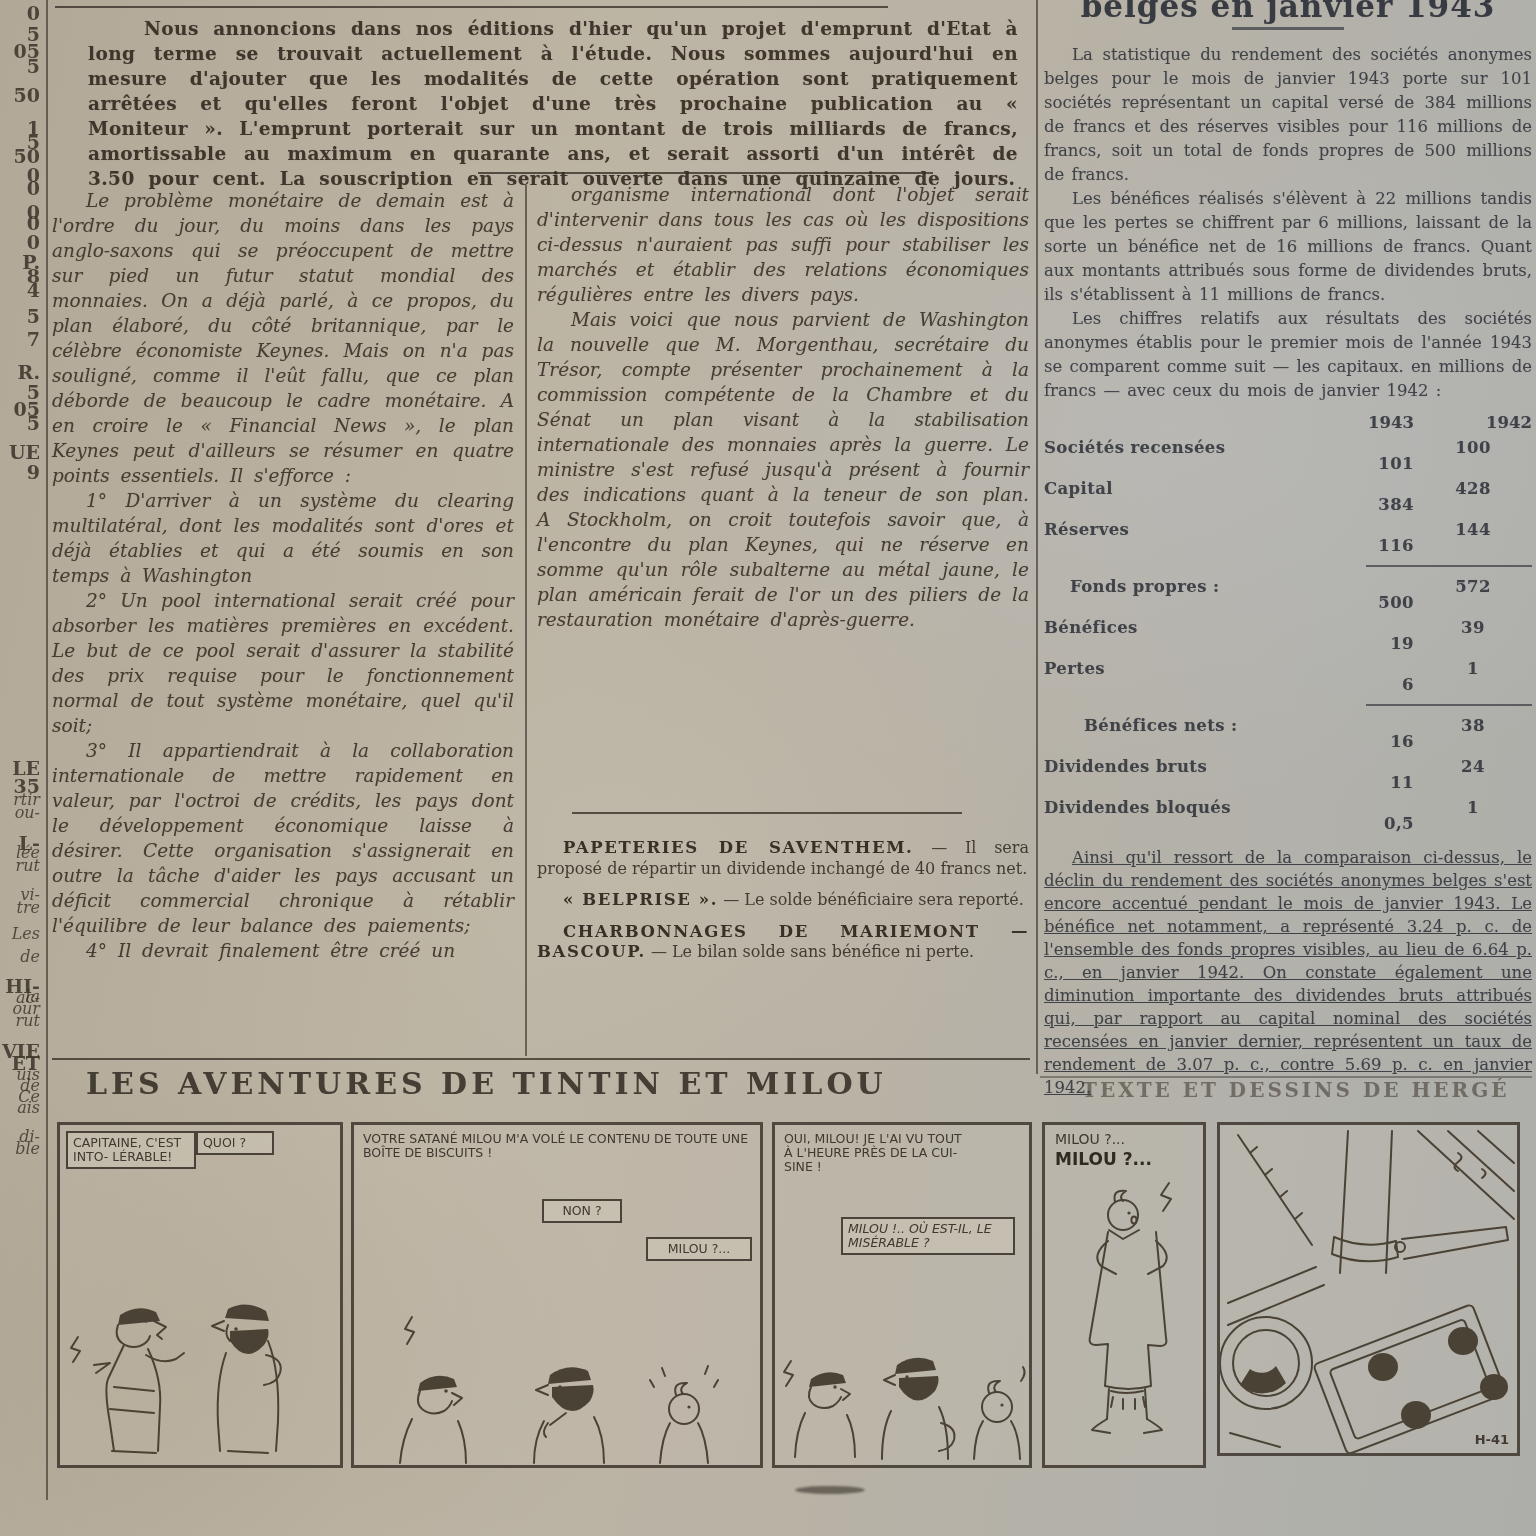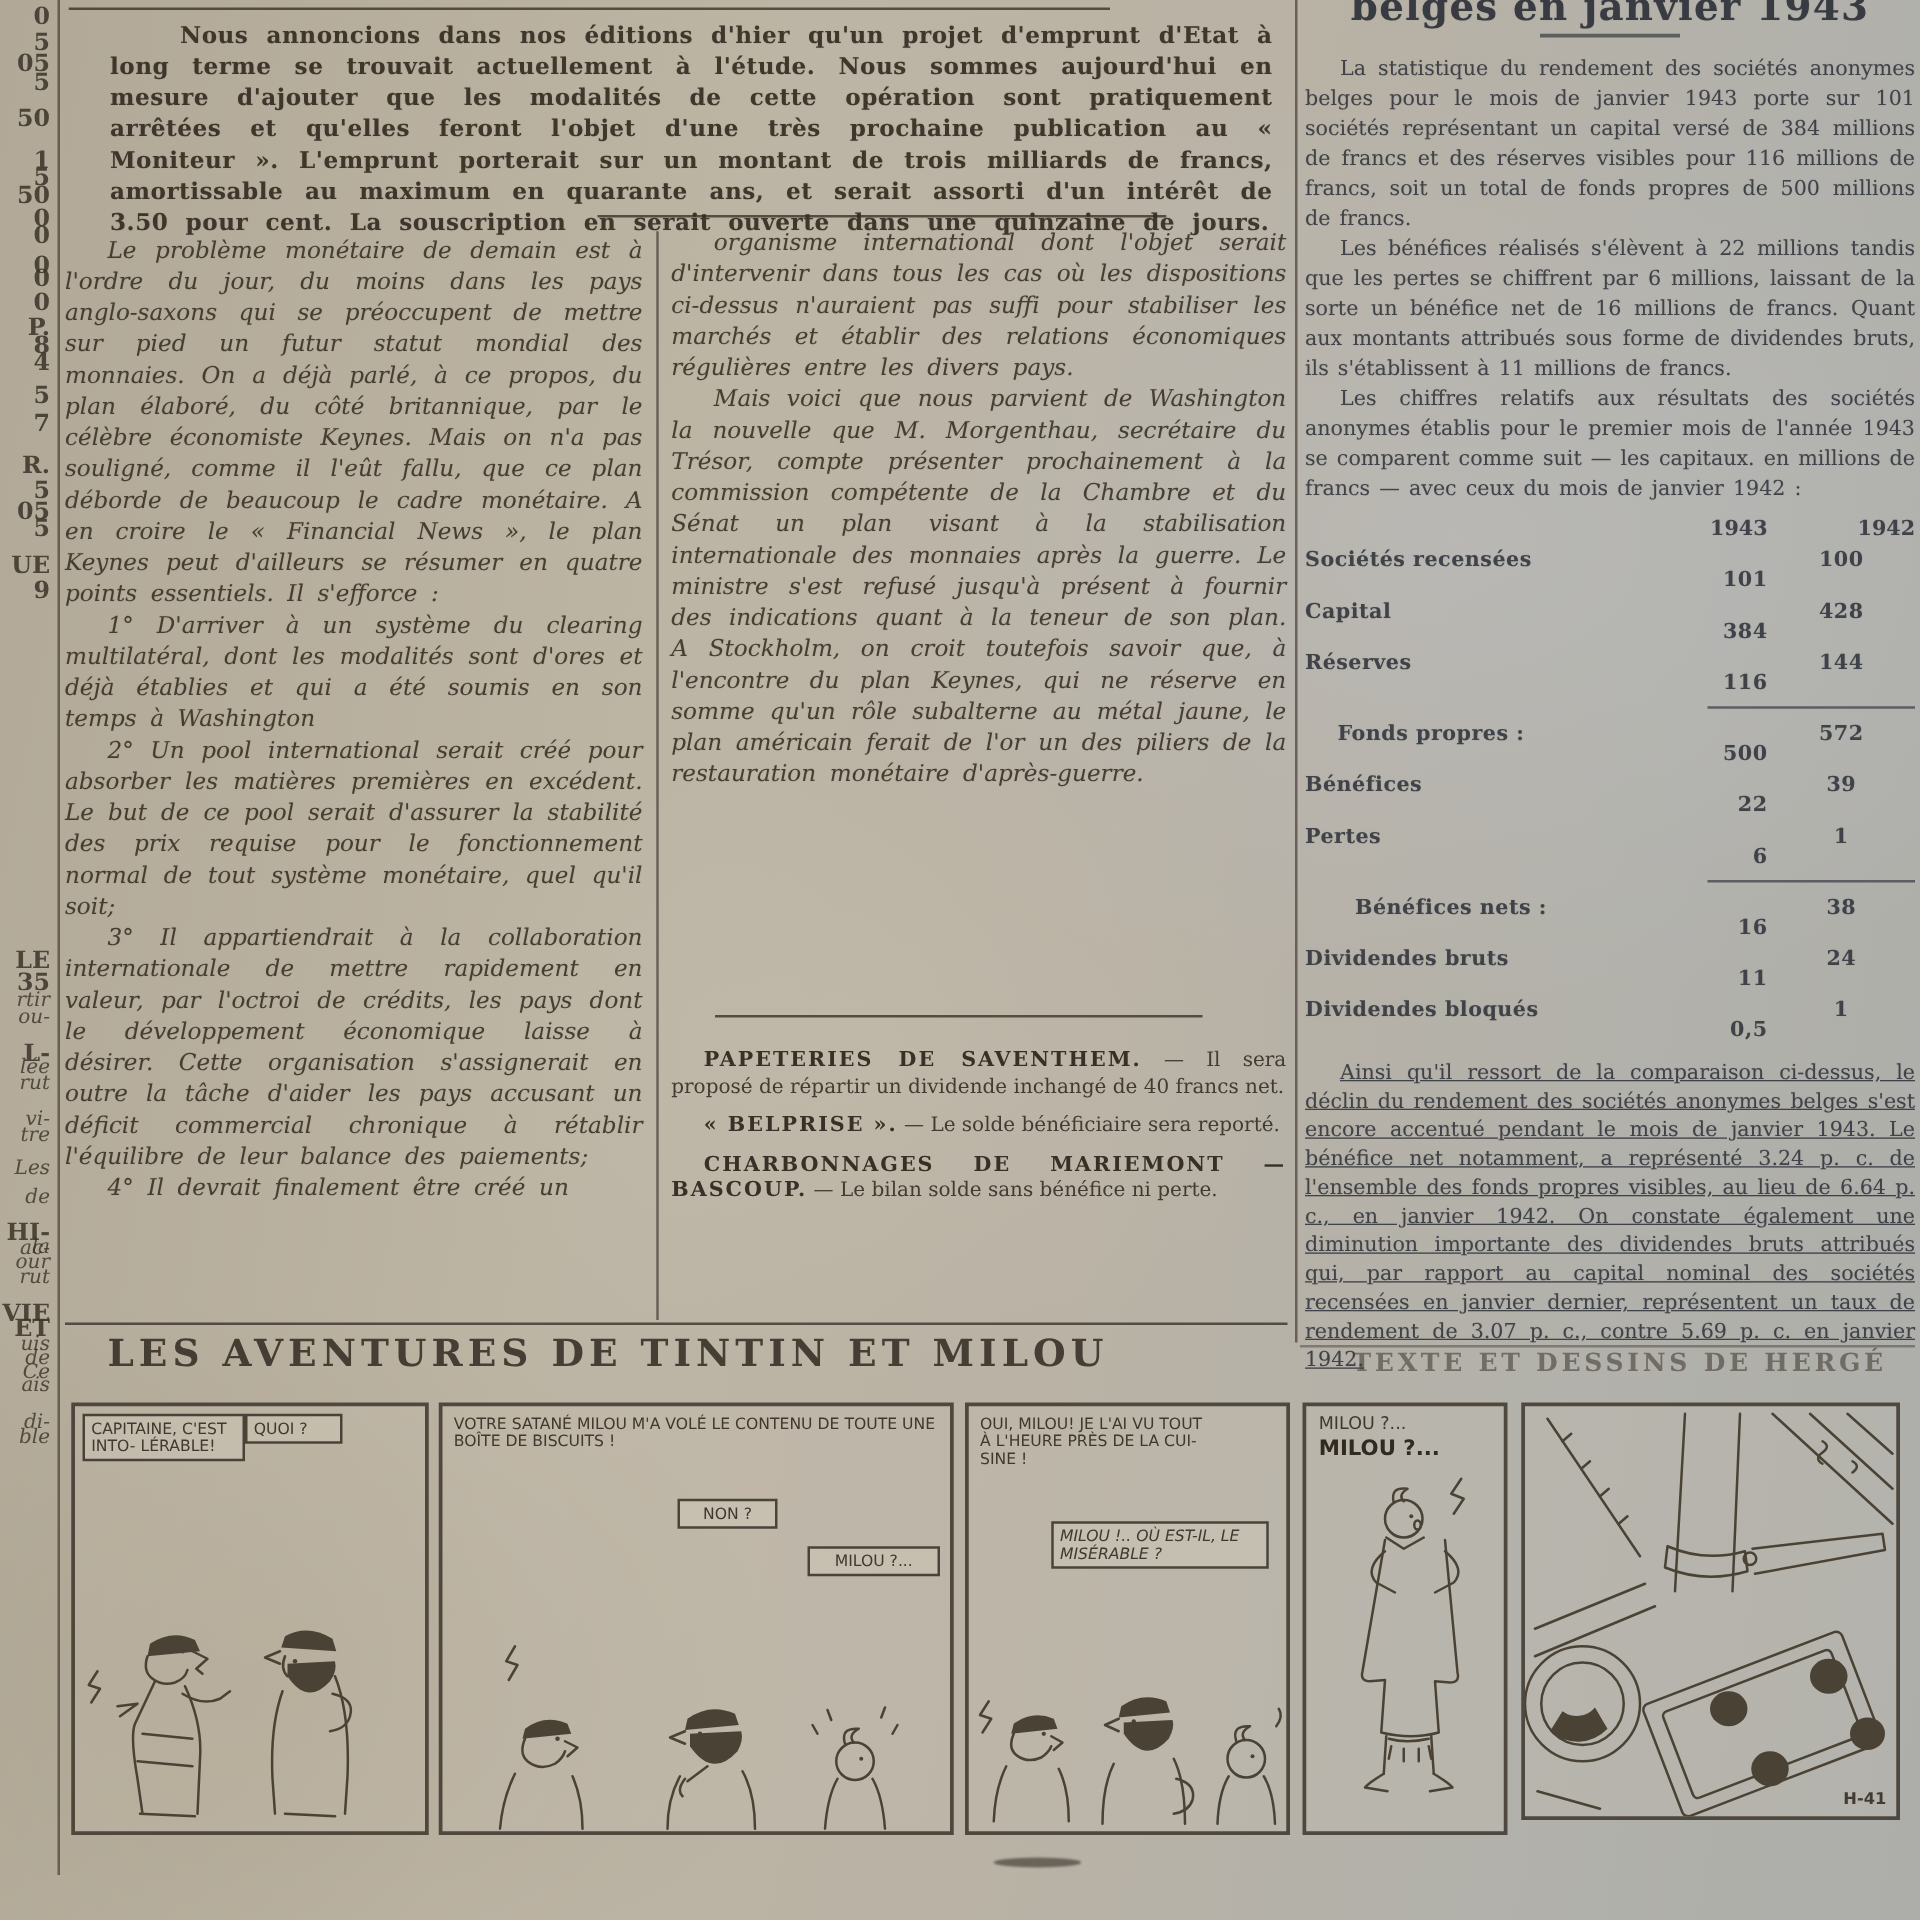--- a/index.html
+++ b/index.html
@@ -210,21 +210,21 @@
         <span class="v2">144</span>
       </div>
       <div class="tprule"></div>
       <div class="trow sum1">
         <span class="lbl">Fonds propres :</span>
         <span class="v1">500</span>
         <span class="v2">572</span>
       </div>
       <div class="trow">
         <span class="lbl">Bénéfices</span>
-        <span class="v1">22</span>
+        <span class="v1">19</span>
         <span class="v2">39</span>
       </div>
       <div class="trow">
         <span class="lbl">Pertes</span>
         <span class="v1">6</span>
         <span class="v2">1</span>
       </div>
       <div class="tprule"></div>
       <div class="trow sum2">
         <span class="lbl">Bénéfices nets :</span>

